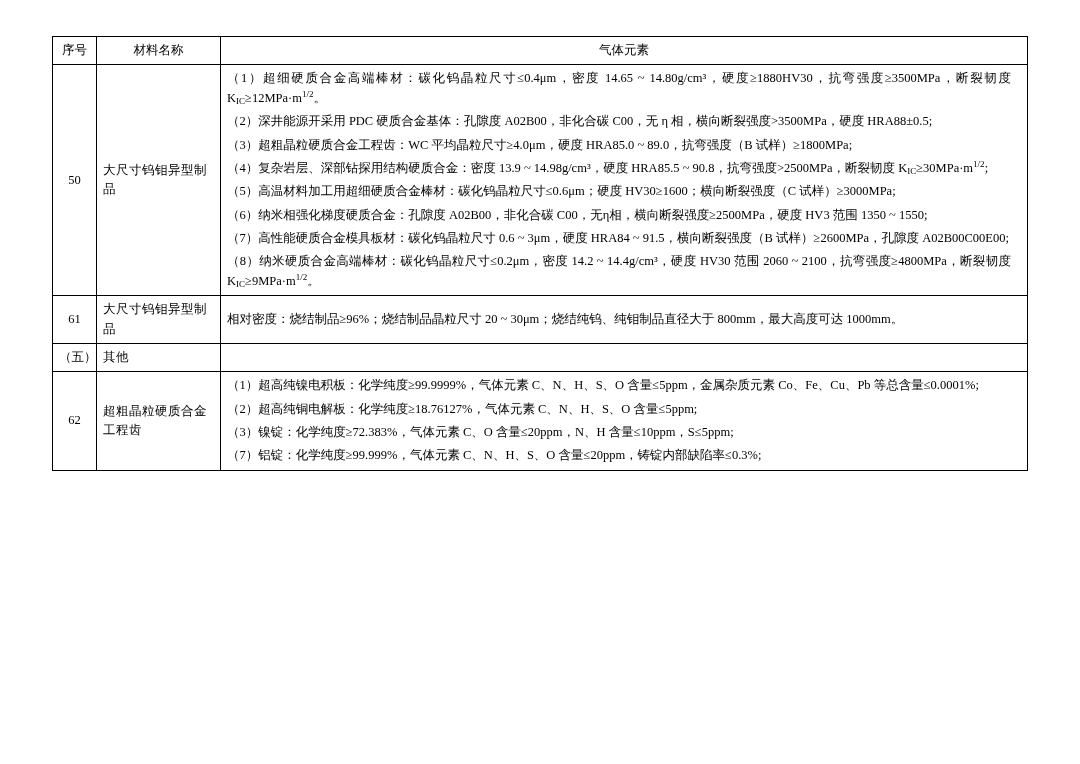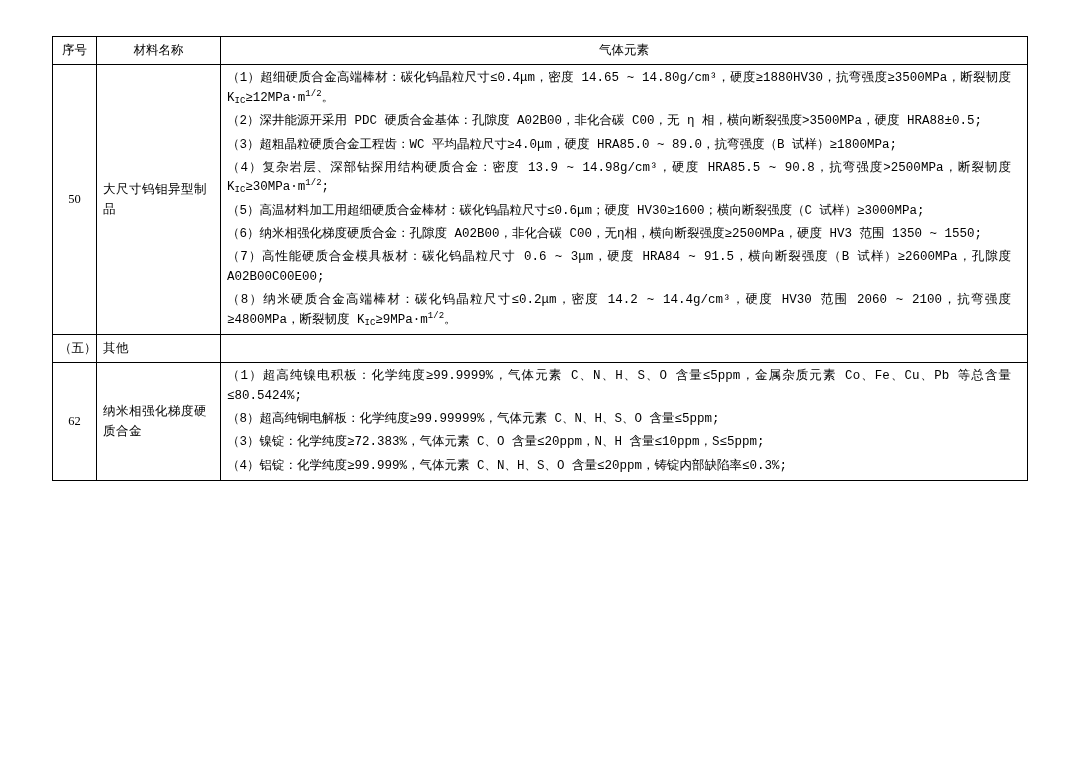--- a/index.html
+++ b/index.html
@@ -59,21 +59,20 @@
     vertical-align: top;
     padding: 6px 8px 6px 8px;
   }
   .cell-req.mid {
     vertical-align: middle;
   }
   .req-line {
     margin: 0 10px 4px 0;
     text-align: justify;
     text-justify: inter-ideograph;
-    font-family: Liberation Mono, monospace;
   }
   .req-line:last-child { margin-bottom: 0; }
   .tight-row td { padding-top: 8px; padding-bottom: 8px; }
 
   sub { font-size: 9px; vertical-align: baseline; position: relative; top: 2px; }
   sup { font-size: 9px; vertical-align: baseline; position: relative; top: -5px; }
 
   .footer {
     position: absolute;
     left: 0;
@@ -110,30 +109,37 @@
           <p class="req-line">（2）深井能源开采用 PDC 硬质合金基体：孔隙度 A02B00，非化合碳 C00，无 η 相，横向断裂强度&gt;3500MPa，硬度 HRA88±0.5;</p>
           <p class="req-line">（3）超粗晶粒硬质合金工程齿：WC 平均晶粒尺寸≥4.0μm，硬度 HRA85.0 ~ 89.0，抗弯强度（B 试样）≥1800MPa;</p>
           <p class="req-line">（4）复杂岩层、深部钻探用结构硬质合金：密度 13.9 ~ 14.98g/cm³，硬度 HRA85.5 ~ 90.8，抗弯强度&gt;2500MPa，断裂韧度 K<sub>IC</sub>≥30MPa·m<sup>1/2</sup>;</p>
           <p class="req-line">（5）高温材料加工用超细硬质合金棒材：碳化钨晶粒尺寸≤0.6μm；硬度 HV30≥1600；横向断裂强度（C 试样）≥3000MPa;</p>
           <p class="req-line">（6）纳米相强化梯度硬质合金：孔隙度 A02B00，非化合碳 C00，无η相，横向断裂强度≥2500MPa，硬度 HV3 范围 1350 ~ 1550;</p>
           <p class="req-line">（7）高性能硬质合金模具板材：碳化钨晶粒尺寸 0.6 ~ 3μm，硬度 HRA84 ~ 91.5，横向断裂强度（B 试样）≥2600MPa，孔隙度 A02B00C00E00;</p>
           <p class="req-line">（8）纳米硬质合金高端棒材：碳化钨晶粒尺寸≤0.2μm，密度 14.2 ~ 14.4g/cm³，硬度 HV30 范围 2060 ~ 2100，抗弯强度≥4800MPa，断裂韧度 K<sub>IC</sub>≥9MPa·m<sup>1/2</sup>。</p>
         </td>
       </tr>
       <tr class="tight-row">
+        <td class="cell-center">61</td>
+        <td class="cell-name">大尺寸钨钼异型制品</td>
+        <td class="cell-req mid">
+          <p class="req-line">相对密度：烧结制品≥96%；烧结制品晶粒尺寸 20 ~ 30μm；烧结纯钨、纯钼制品直径大于 800mm，最大高度可达 1000mm。</p>
+        </td>
+      </tr>
+      <tr class="tight-row">
         <td class="cell-center">（五）</td>
         <td class="cell-name">其他</td>
         <td class="cell-req"></td>
       </tr>
       <tr>
         <td class="cell-center">62</td>
-        <td class="cell-name">纳米相强化梯度硬质合金</td>
+        <td class="cell-name">超粗晶粒硬质合金工程齿</td>
         <td class="cell-req">
-          <p class="req-line">（1）超高纯镍电积板：化学纯度≥99.9999%，气体元素 C、N、H、S、O 含量≤5ppm，金属杂质元素 Co、Fe、Cu、Pb 等总含量≤80.5424%;</p>
-          <p class="req-line">（8）超高纯铜电解板：化学纯度≥99.99999%，气体元素 C、N、H、S、O 含量≤5ppm;</p>
+          <p class="req-line">（1）超高纯镍电积板：化学纯度≥99.9999%，气体元素 C、N、H、S、O 含量≤5ppm，金属杂质元素 Co、Fe、Cu、Pb 等总含量≤0.0001%;</p>
+          <p class="req-line">（2）超高纯铜电解板：化学纯度≥18.76127%，气体元素 C、N、H、S、O 含量≤5ppm;</p>
           <p class="req-line">（3）镍锭：化学纯度≥72.383%，气体元素 C、O 含量≤20ppm，N、H 含量≤10ppm，S≤5ppm;</p>
-          <p class="req-line">（4）铝锭：化学纯度≥99.999%，气体元素 C、N、H、S、O 含量≤20ppm，铸锭内部缺陷率≤0.3%;</p>
+          <p class="req-line">（7）铝锭：化学纯度≥99.999%，气体元素 C、N、H、S、O 含量≤20ppm，铸锭内部缺陷率≤0.3%;</p>
         </td>
       </tr>
     </tbody>
   </table>
 
 </div>
 
 </body></html>

